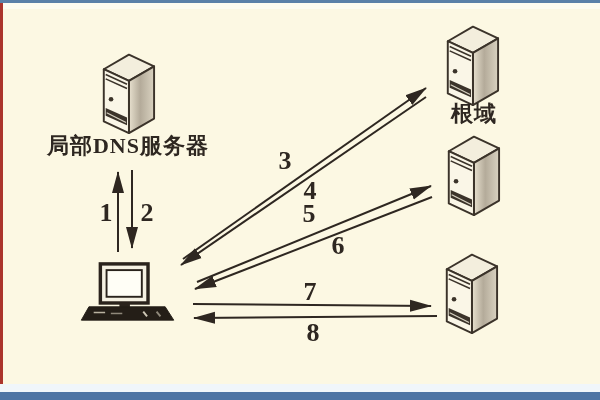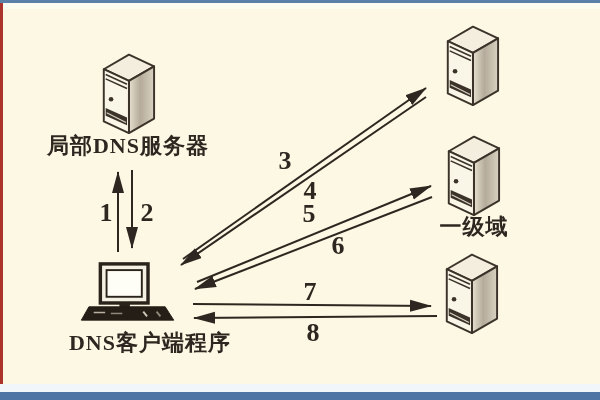--- a/index.html
+++ b/index.html
@@ -111,22 +111,21 @@
       <use href="#tower"></use>
     </svg>
   <svg class="icon" style="left:435px; top:246px" width="70" height="89">
       <use href="#tower"></use>
     </svg>
   <svg class="icon" style="left:80px;  top:262px" width="96" height="61">
       <use href="#desktop"></use>
     </svg>
 
   <div class="node-label" id="lbl-local">局部DNS服务器</div>
-  <div class="node-label" id="lbl-client">DNS客户端程序</div>
-  <div class="node-label" id="lbl-first">一级域</div>
+  <div class="node-label" id="lbl-root">根域</div>
 
   <span class="edge-label" id="el1">1</span>
   <span class="edge-label" id="el2">2</span>
   <span class="edge-label" id="el3">3</span>
   <span class="edge-label" id="el4">4</span>
   <span class="edge-label" id="el5">5</span>
   <span class="edge-label" id="el6">6</span>
   <span class="edge-label" id="el7">7</span>
   <span class="edge-label" id="el8">8</span>
 

